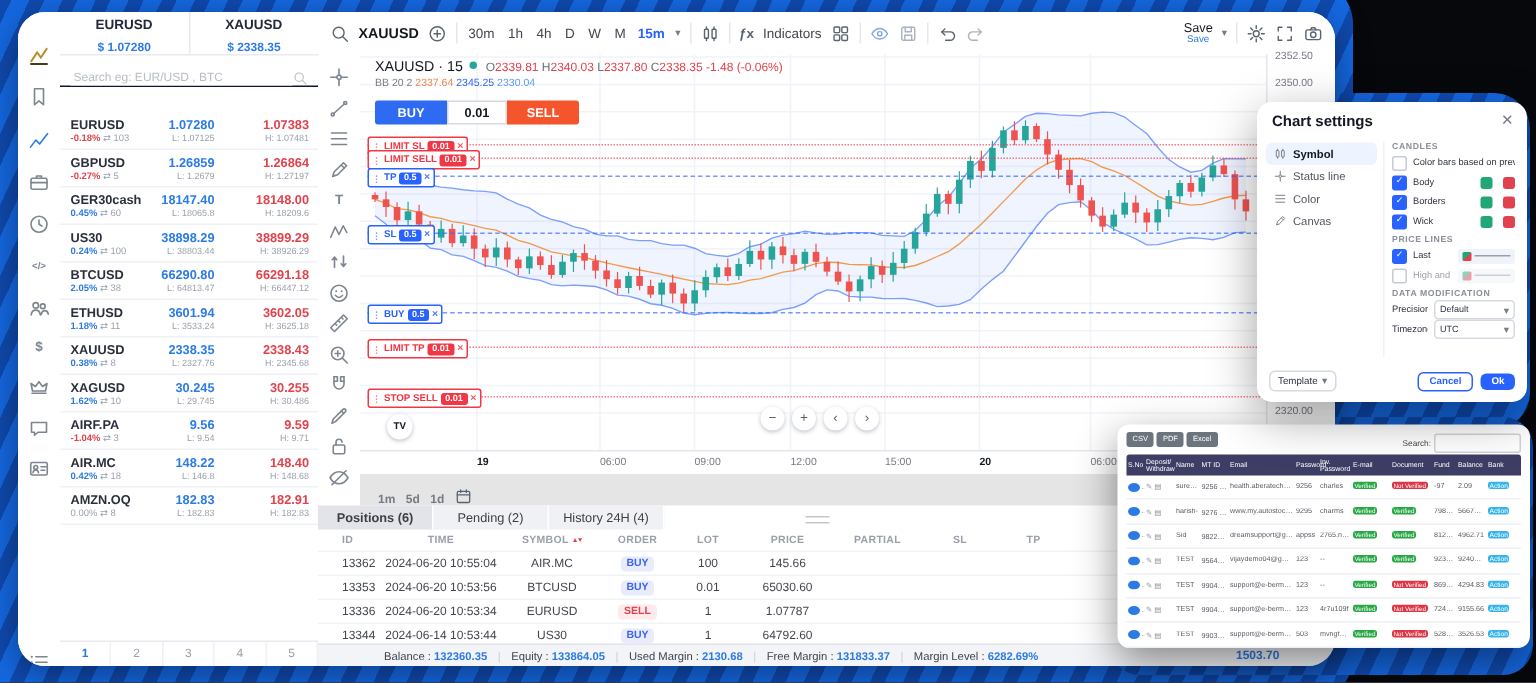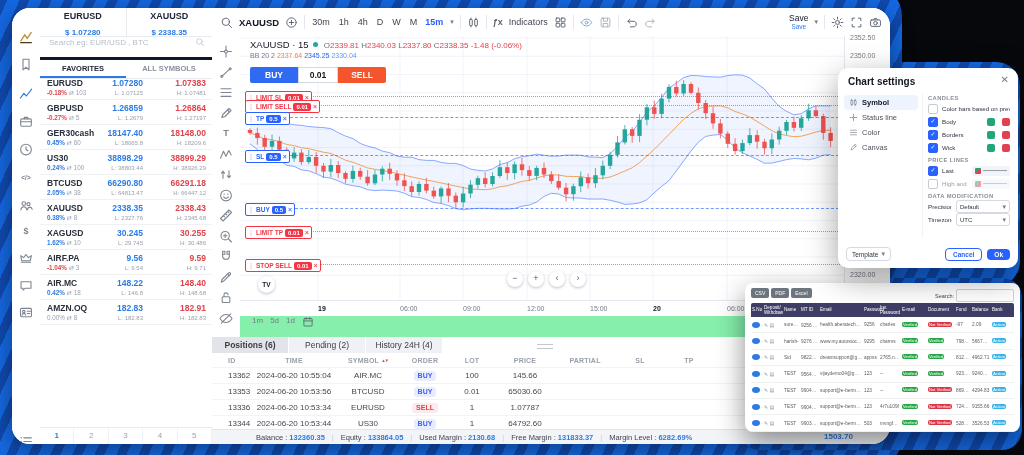--- a/index.html
+++ b/index.html
@@ -20,21 +20,21 @@
   .ric.active{color:#2c7be5;}
   .ric .ttxt{font-size:9px;font-weight:bold;line-height:15px;display:block;}
 
   
   .wl{position:absolute;left:28px;top:0;width:172px;height:100%;border-right:1px solid #e3e6ec;background:#fff;}
   .wl-tabs{height:28px;display:flex;border-bottom:1px solid #e8eaef;}
   .wl-tab{flex:1;text-align:center;padding-top:3px;}
   .wl-tab+.wl-tab{border-left:1px solid #e8eaef;}
   .wl-tab .s{font-size:9px;font-weight:bold;color:#222838;display:block;}
   .wl-tab .p{font-size:8px;color:#2c7be5;font-weight:bold;}
-  .wl-search{height:20px;display:flex;align-items:flex-start;padding:0 7px;border-bottom:3px solid #0f172a;}
+  .wl-search{height:20px;display:flex;align-items:flex-end;padding:0 7px;border-bottom:1px solid #0f172a;}
   .wl-search input{flex:1;border:0;outline:0;font-size:8px;color:#555;font-family:inherit;}
   .wl-search input::placeholder{color:#b7bdc7;}
   .wl-search .tvic{width:10px;height:10px;color:#b7bdc7;}
   .wl-ft{height:18px;display:flex;border-bottom:1px solid #e8eaef;}
   .wl-ft .t{flex:1;text-align:center;line-height:18px;font-size:7.5px;font-weight:bold;color:#8a919e;}
   .wl-ft .t.active{color:#222838;box-shadow:inset 0 -2px 0 #2c7be5;}
   #wl-rows{position:absolute;top:67px;bottom:16px;left:0;right:0;overflow:hidden;}
   .wrow{height:24px;border-bottom:1px solid #f0f1f5;position:relative;}
   .wrow .sym{position:absolute;left:7px;top:3px;font-size:8.5px;font-weight:bold;color:#2a2f3c;}
   .wrow .sub{position:absolute;left:7px;bottom:3px;font-size:6.3px;color:#9aa1ad;white-space:nowrap;}
@@ -69,21 +69,21 @@
   .trail{position:absolute;left:200px;top:28px;width:28px;bottom:107px;border-right:1px solid #e4e7ee;background:#fff;}
 
   
   #chart-box{position:absolute;left:228px;top:28px;width:605px;height:264px;background:#fff;}
   #paxis{position:absolute;right:0;top:28px;width:45px;height:264px;border-left:1px solid #e4e7ee;background:#fff;}
   .pl{position:absolute;left:5px;font-size:7px;color:#787b86;}
   #taxis{position:absolute;left:228px;right:0;top:292px;height:16px;border-top:1px solid #e4e7ee;background:#fff;}
   .tl{position:absolute;top:4px;font-size:7px;color:#787b86;}
   .tl.major{color:#131722;font-weight:bold;}
   #rrow{position:absolute;left:228px;right:0;top:308px;height:21px;border-bottom:1px solid #e4e7ee;
-        display:flex;align-items:flex-start;gap:7px;padding-left:12px;font-size:8px;color:#787b86;background:#86efac;}
+        display:flex;align-items:flex-end;gap:7px;padding-left:12px;font-size:8px;color:#787b86;background:#e5e5e5;font-weight:bold;}
   .chead{position:absolute;left:238px;top:31px;z-index:6;}
   .chead .l1{font-size:8px;color:#6a7079;white-space:nowrap;}
   .chead .t{font-size:9.5px;font-weight:normal;color:#131722;margin-right:4px;}
   .gdot{display:inline-block;width:5px;height:5px;border-radius:50%;background:#26a69a;margin:0 4px 1px 0;}
   .chead .rv{color:#e0434d;}
   .chead .l2{font-size:7px;color:#787b86;margin-top:2px;white-space:nowrap;}
   .bbv1{color:#ef8550;} .bbv2{color:#2962ff;} .bbv3{color:#5b9cf6;}
   .bs{position:absolute;left:238px;top:59px;display:flex;z-index:6;height:16px;}
   .bs .b{width:48px;background:#2e6bf2;color:#fff;font-size:8.5px;font-weight:bold;text-align:center;line-height:16px;border-radius:2px 0 0 2px;}
   .bs .q{width:38px;background:#fff;border:1px solid #d5d9e2;font-size:8.5px;font-weight:bold;color:#131722;text-align:center;line-height:14px;}
@@ -272,24 +272,20 @@
       </div>
       <div class="wl-search">
         <input placeholder="Search eg: EUR/USD , BTC" style="">
         <span class="tvic">
             <svg viewBox="0 0 18 18" fill="none" stroke="currentColor" stroke-width="1.3" stroke-linecap="round" stroke-linejoin="round">
               <circle cx="8" cy="8" r="5"></circle>
               <path d="M11.8 11.8L16 16"></path>
             </svg>
           </span>
       </div>
-      <div class="wl-ft">
-        <div class="t active">FAVORITES</div>
-        <div class="t">ALL SYMBOLS</div>
-      </div>
       <div id="wl-rows">
           <div class="wrow">
             <span class="sym">EURUSD</span>
             <span class="sub"><span class="pct down">-0.18%</span> ⇄ 103</span>
             <span class="bid">1.07280</span>
             <span class="ask">1.07383</span>
             <span class="lo">L: 1.07125</span>
             <span class="hi">H: 1.07481</span>
           </div>
           <div class="wrow">
@@ -316,20 +312,28 @@
             <span class="lo">L: 38803.44</span>
             <span class="hi">H: 38926.29</span>
           </div>
           <div class="wrow">
             <span class="sym">BTCUSD</span>
             <span class="sub"><span class="pct up">2.05%</span> ⇄ 38</span>
             <span class="bid">66290.80</span>
             <span class="ask">66291.18</span>
             <span class="lo">L: 64813.47</span>
             <span class="hi">H: 66447.12</span>
+          </div>
+          <div class="wrow">
+            <span class="sym">ETHUSD</span>
+            <span class="sub"><span class="pct up">1.18%</span> ⇄ 11</span>
+            <span class="bid">3601.94</span>
+            <span class="ask">3602.05</span>
+            <span class="lo">L: 3533.24</span>
+            <span class="hi">H: 3625.18</span>
           </div>
           <div class="wrow">
             <span class="sym">XAUUSD</span>
             <span class="sub"><span class="pct up">0.38%</span> ⇄ 8</span>
             <span class="bid">2338.35</span>
             <span class="ask">2338.43</span>
             <span class="lo">L: 2327.76</span>
             <span class="hi">H: 2345.68</span>
           </div>
           <div class="wrow">
@@ -921,21 +925,21 @@
             <span class="tc">1</span>
             <span class="tc">1.07787</span>
             <span class="tc"></span>
             <span class="tc"></span>
             <span class="tc"></span>
             <span class="tr">0</span>
             <span></span>
           </div>
           <div class="prow">
             <span class="tl2">13344</span>
-            <span class="tc">2024-06-20 10:53:44</span>
+            <span class="tc">2024-06-14 10:53:44</span>
             <span class="tc">US30</span>
             <span class="tc"><span class="obdg buy">BUY</span></span>
             <span class="tc">1</span>
             <span class="tc">64792.60</span>
             <span class="tc"></span>
             <span class="tc"></span>
             <span class="tc"></span>
             <span class="tr">0</span>
             <span></span>
           </div>

